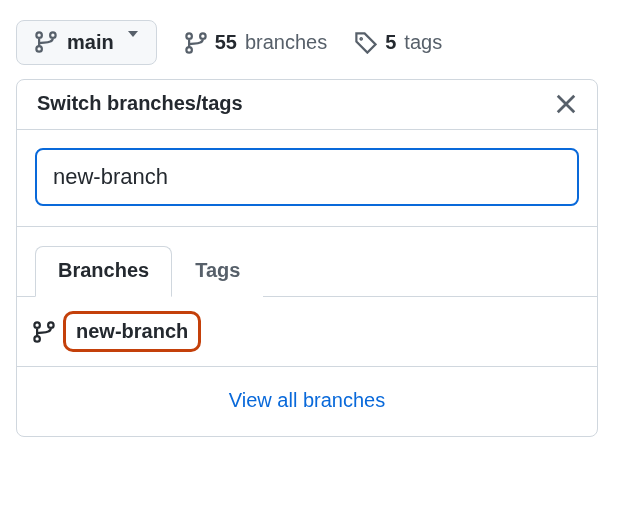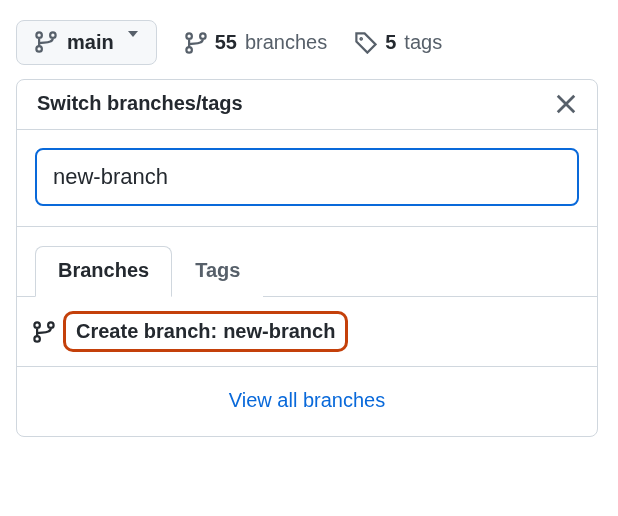--- a/index.html
+++ b/index.html
@@ -184,21 +184,20 @@
   <div class="tabs">
     <div class="tab active">Branches</div>
     <div class="tab">Tags</div>
   </div>
 
   <div class="create-row">
     <svg class="branch-icon" viewBox="0 0 16 16" style="stroke:#24292f">
         <path d="M5 3a2 2 0 1 1-4 0 2 2 0 0 1 4 0zM5 13a2 2 0 1 1-4 0 2 2 0 0 1 4 0zM15 3a2 2 0 1 1-4 0 2 2 0 0 1 4 0zM3 5v6M13 5c0 4-6 3-10 4" stroke-width="1.6"></path>
       </svg>
     <span class="create-highlight">
-      <span>Create branch:</span>
       <span>new-branch</span>
     </span>
   </div>
 
   <div class="view-all">
     <a>View all branches</a>
   </div>
 </div>
 
 </body></html>

